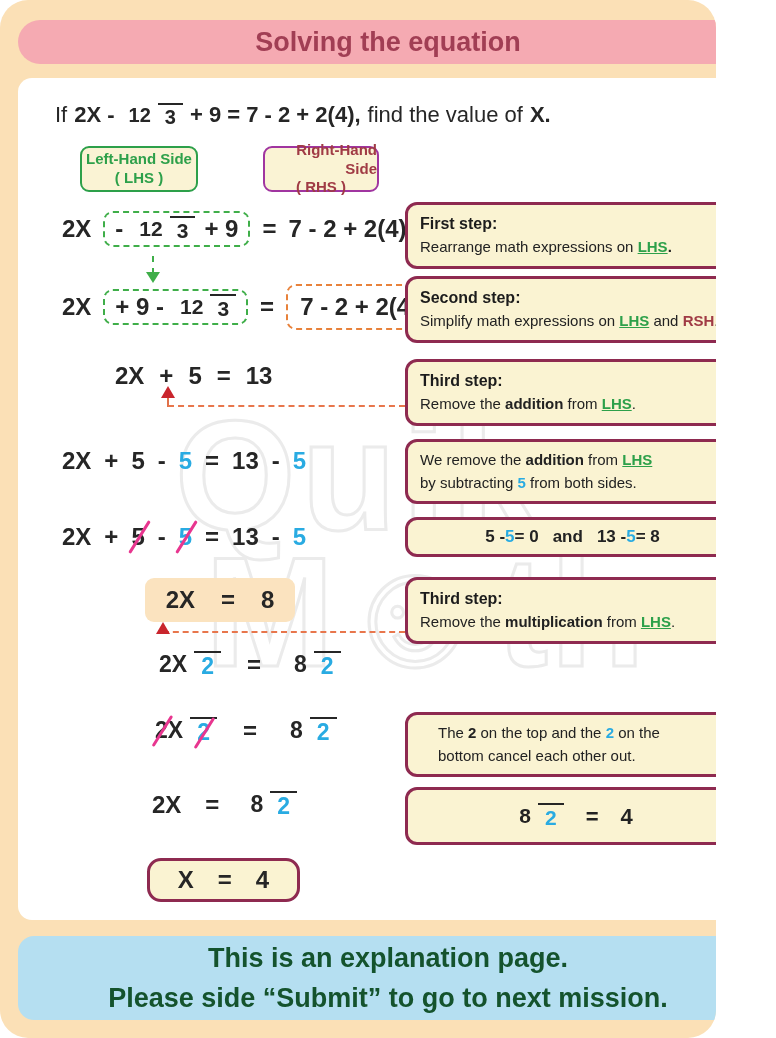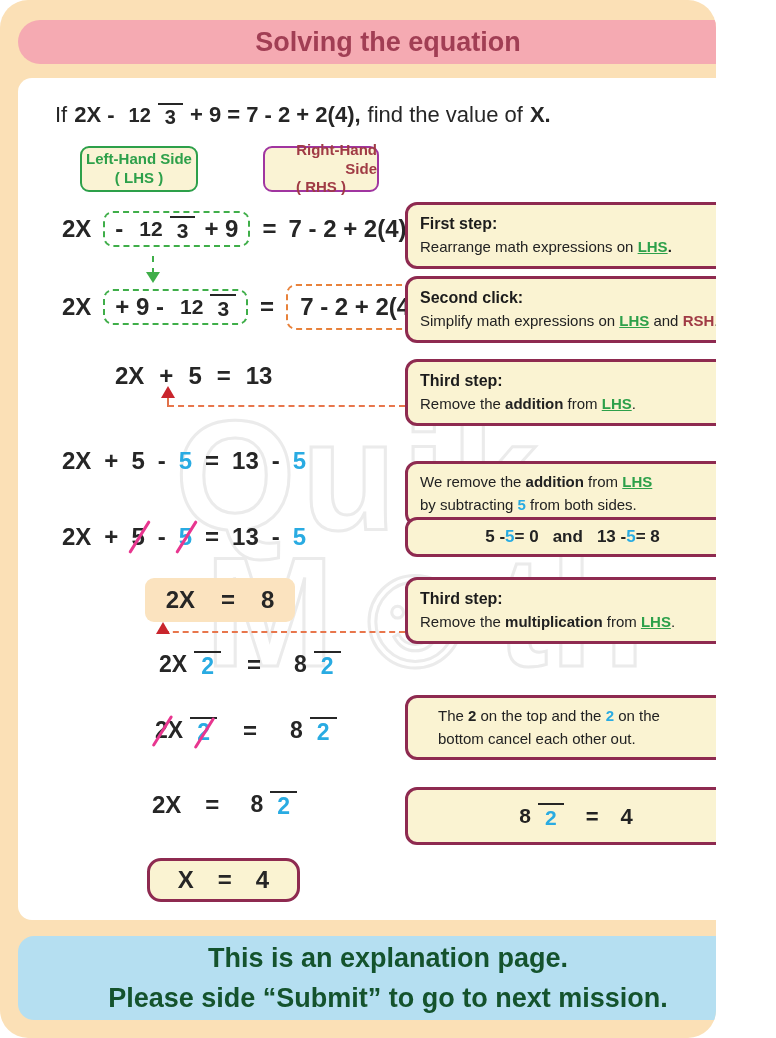--- a/index.html
+++ b/index.html
@@ -219,51 +219,51 @@
     <span>=</span>
     <span>4</span>
   </div>
 
   <div class="abs stepbox" style="top:202px;">
     <div class="sb-title">First step:</div>
     <div><span>Rearrange math expressions on </span><span class="green">LHS</span><span class="boldw">.</span></div>
   </div>
 
   <div class="abs stepbox" style="top:276px;">
-    <div class="sb-title">Second click:</div>
+    <div class="sb-title">Second step:</div>
     <div><span>Simplify math expressions on </span><span class="green">LHS</span><span> and </span><span class="maroon">RSH</span><span>.</span></div>
   </div>
 
   <div class="abs stepbox" style="top:359px;">
     <div class="sb-title">Third step:</div>
     <div><span>Remove the </span><span class="boldw">addition</span><span> from </span><span class="green">LHS</span><span>.</span></div>
   </div>
 
-  <div class="abs stepbox" style="top:439px;margin-top:22px;">
+  <div class="abs stepbox" style="top:439px;">
     <div><span>We remove the </span><span class="boldw">addition</span><span> from </span><span class="green">LHS</span></div>
     <div><span>by subtracting </span><span class="bluet">5</span><span> from both sides.</span></div>
   </div>
 
   <div class="abs stepbox centerbox" style="top:517px;height:40px;">
     <span>5 - </span>
       <span class="bluet">5</span>
       <span> = 0</span>
       <span class="andgap">and</span>
       <span>13 - </span>
       <span class="bluet">5</span>
       <span> = 8</span>
   </div>
 
   <div class="abs stepbox" style="top:577px;">
     <div class="sb-title">Third step:</div>
     <div><span>Remove the </span><span class="boldw">multiplication</span><span> from </span><span class="green">LHS</span><span>.</span></div>
   </div>
 
 
-  <div class="abs stepbox" style="top:695px;padding-left:30px;">
+  <div class="abs stepbox" style="top:712px;padding-left:30px;">
     <div><span>The </span><span class="boldw">2</span><span> on the top and the </span><span class="bluet">2</span><span> on the</span></div>
     <div><span>bottom cancel each other out.</span></div>
   </div>
 
   <div class="abs stepbox centerbox" style="top:787px;height:58px;gap:22px;font-size:22px;">
     <span class="frac" style="font-size:21px;">
       <span class="num">8</span>
       <span class="den bluet">2</span>
     </span>
     <span>=</span>

